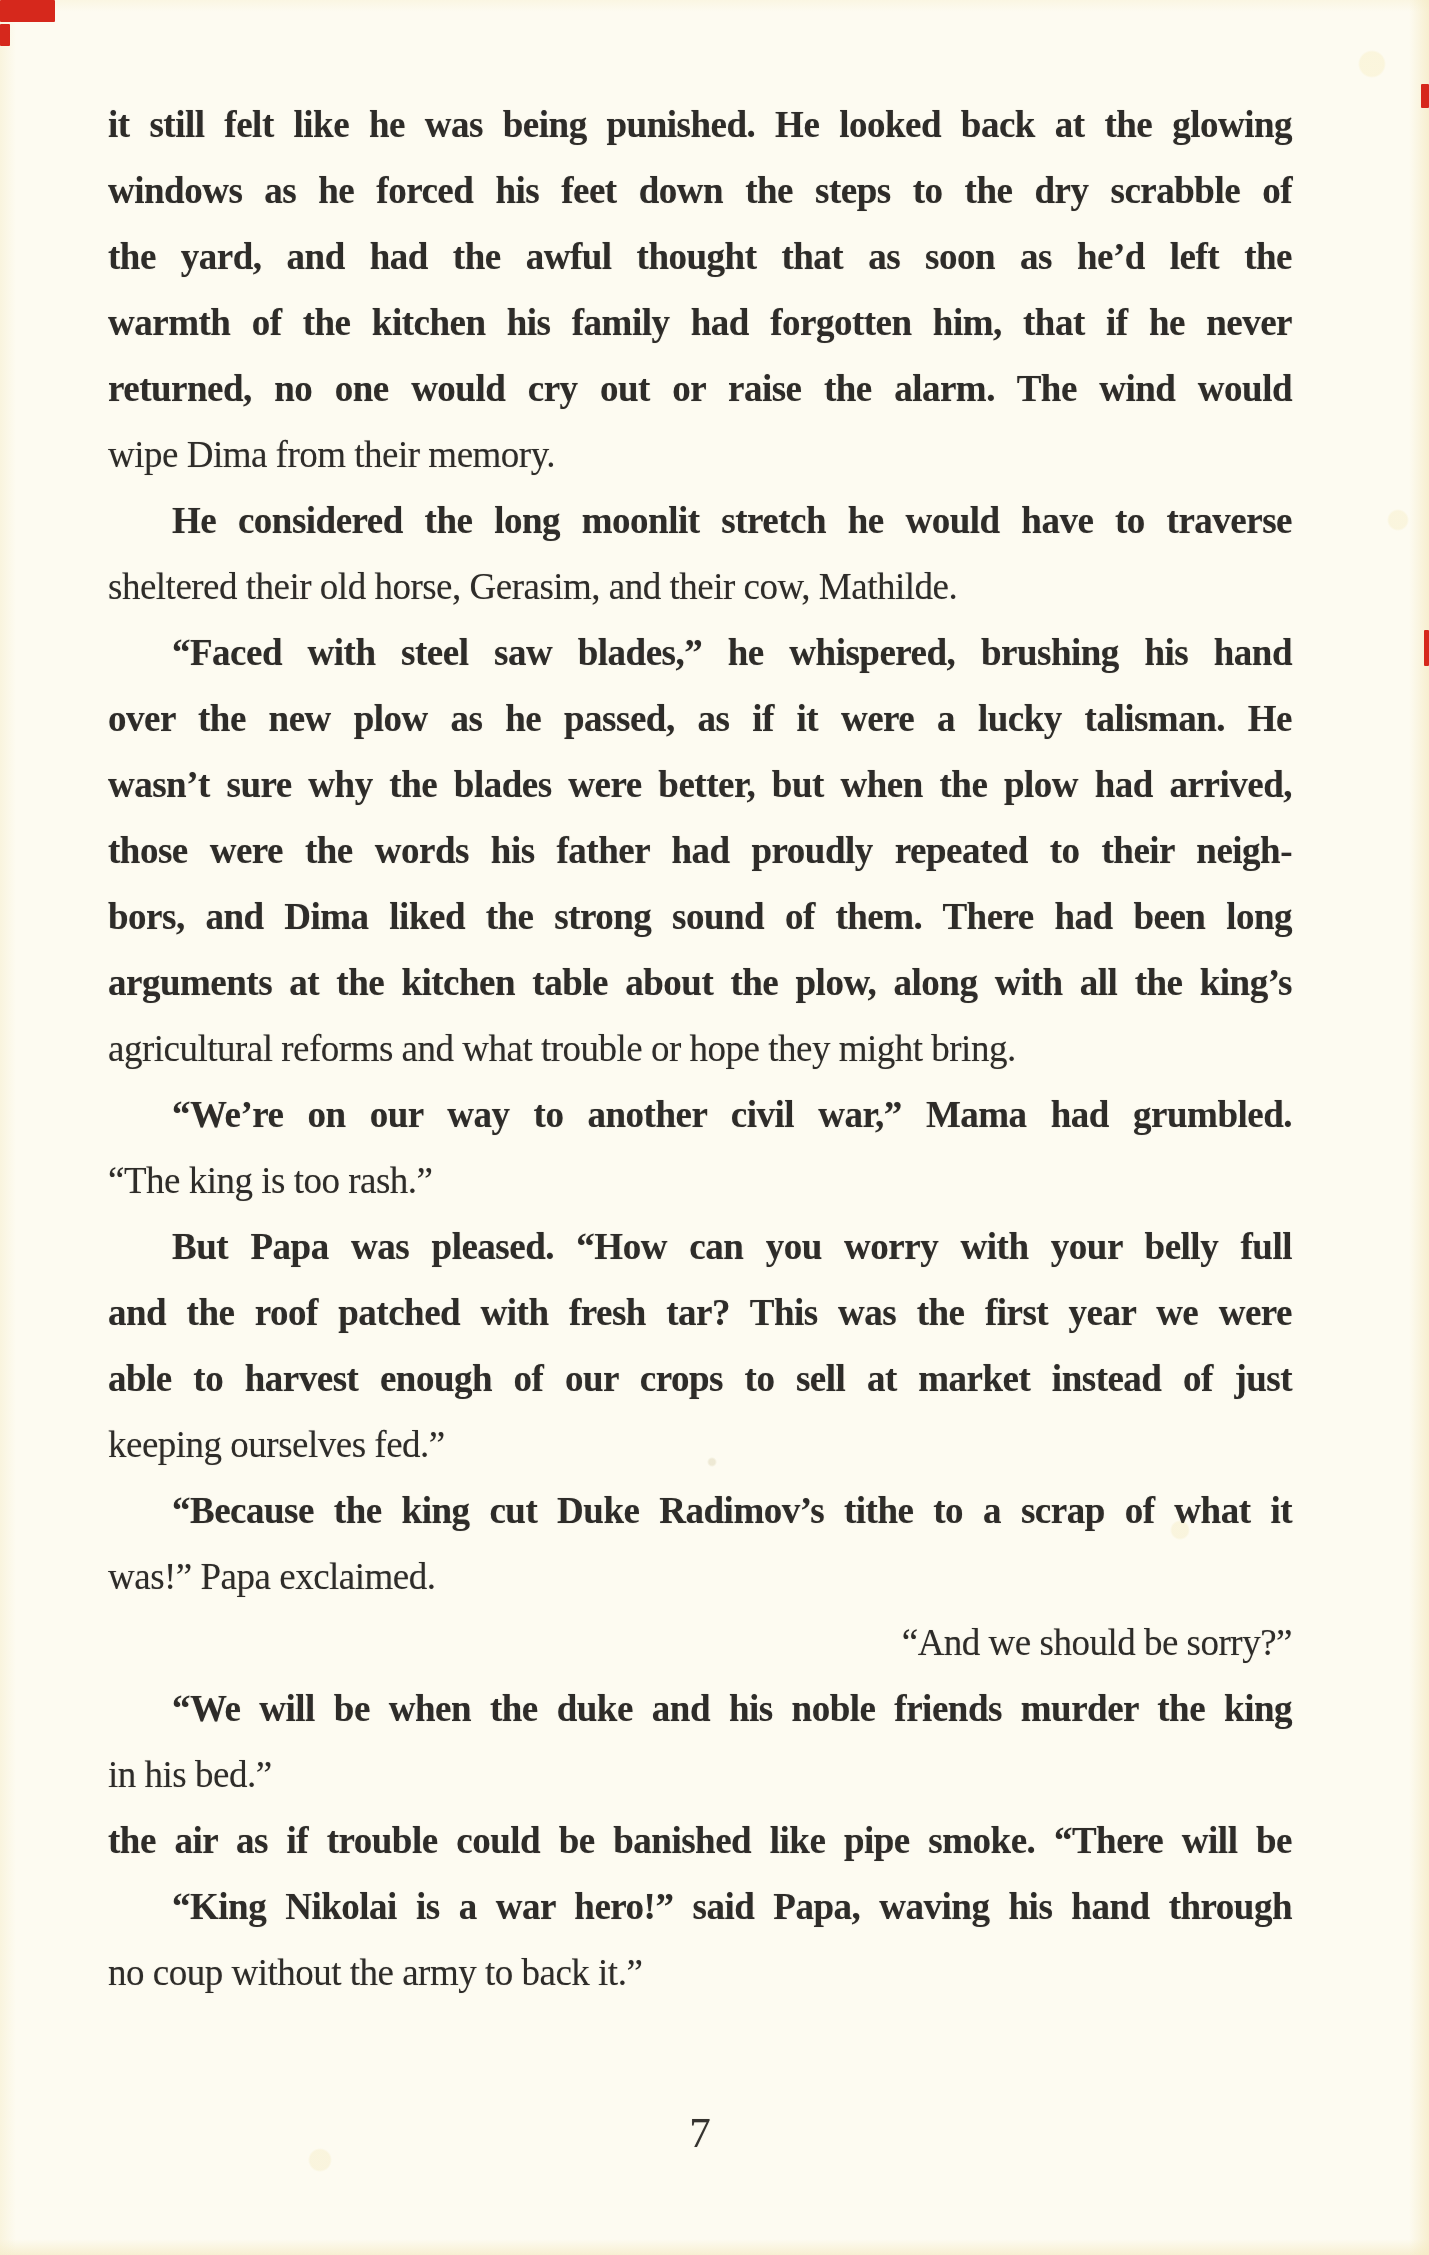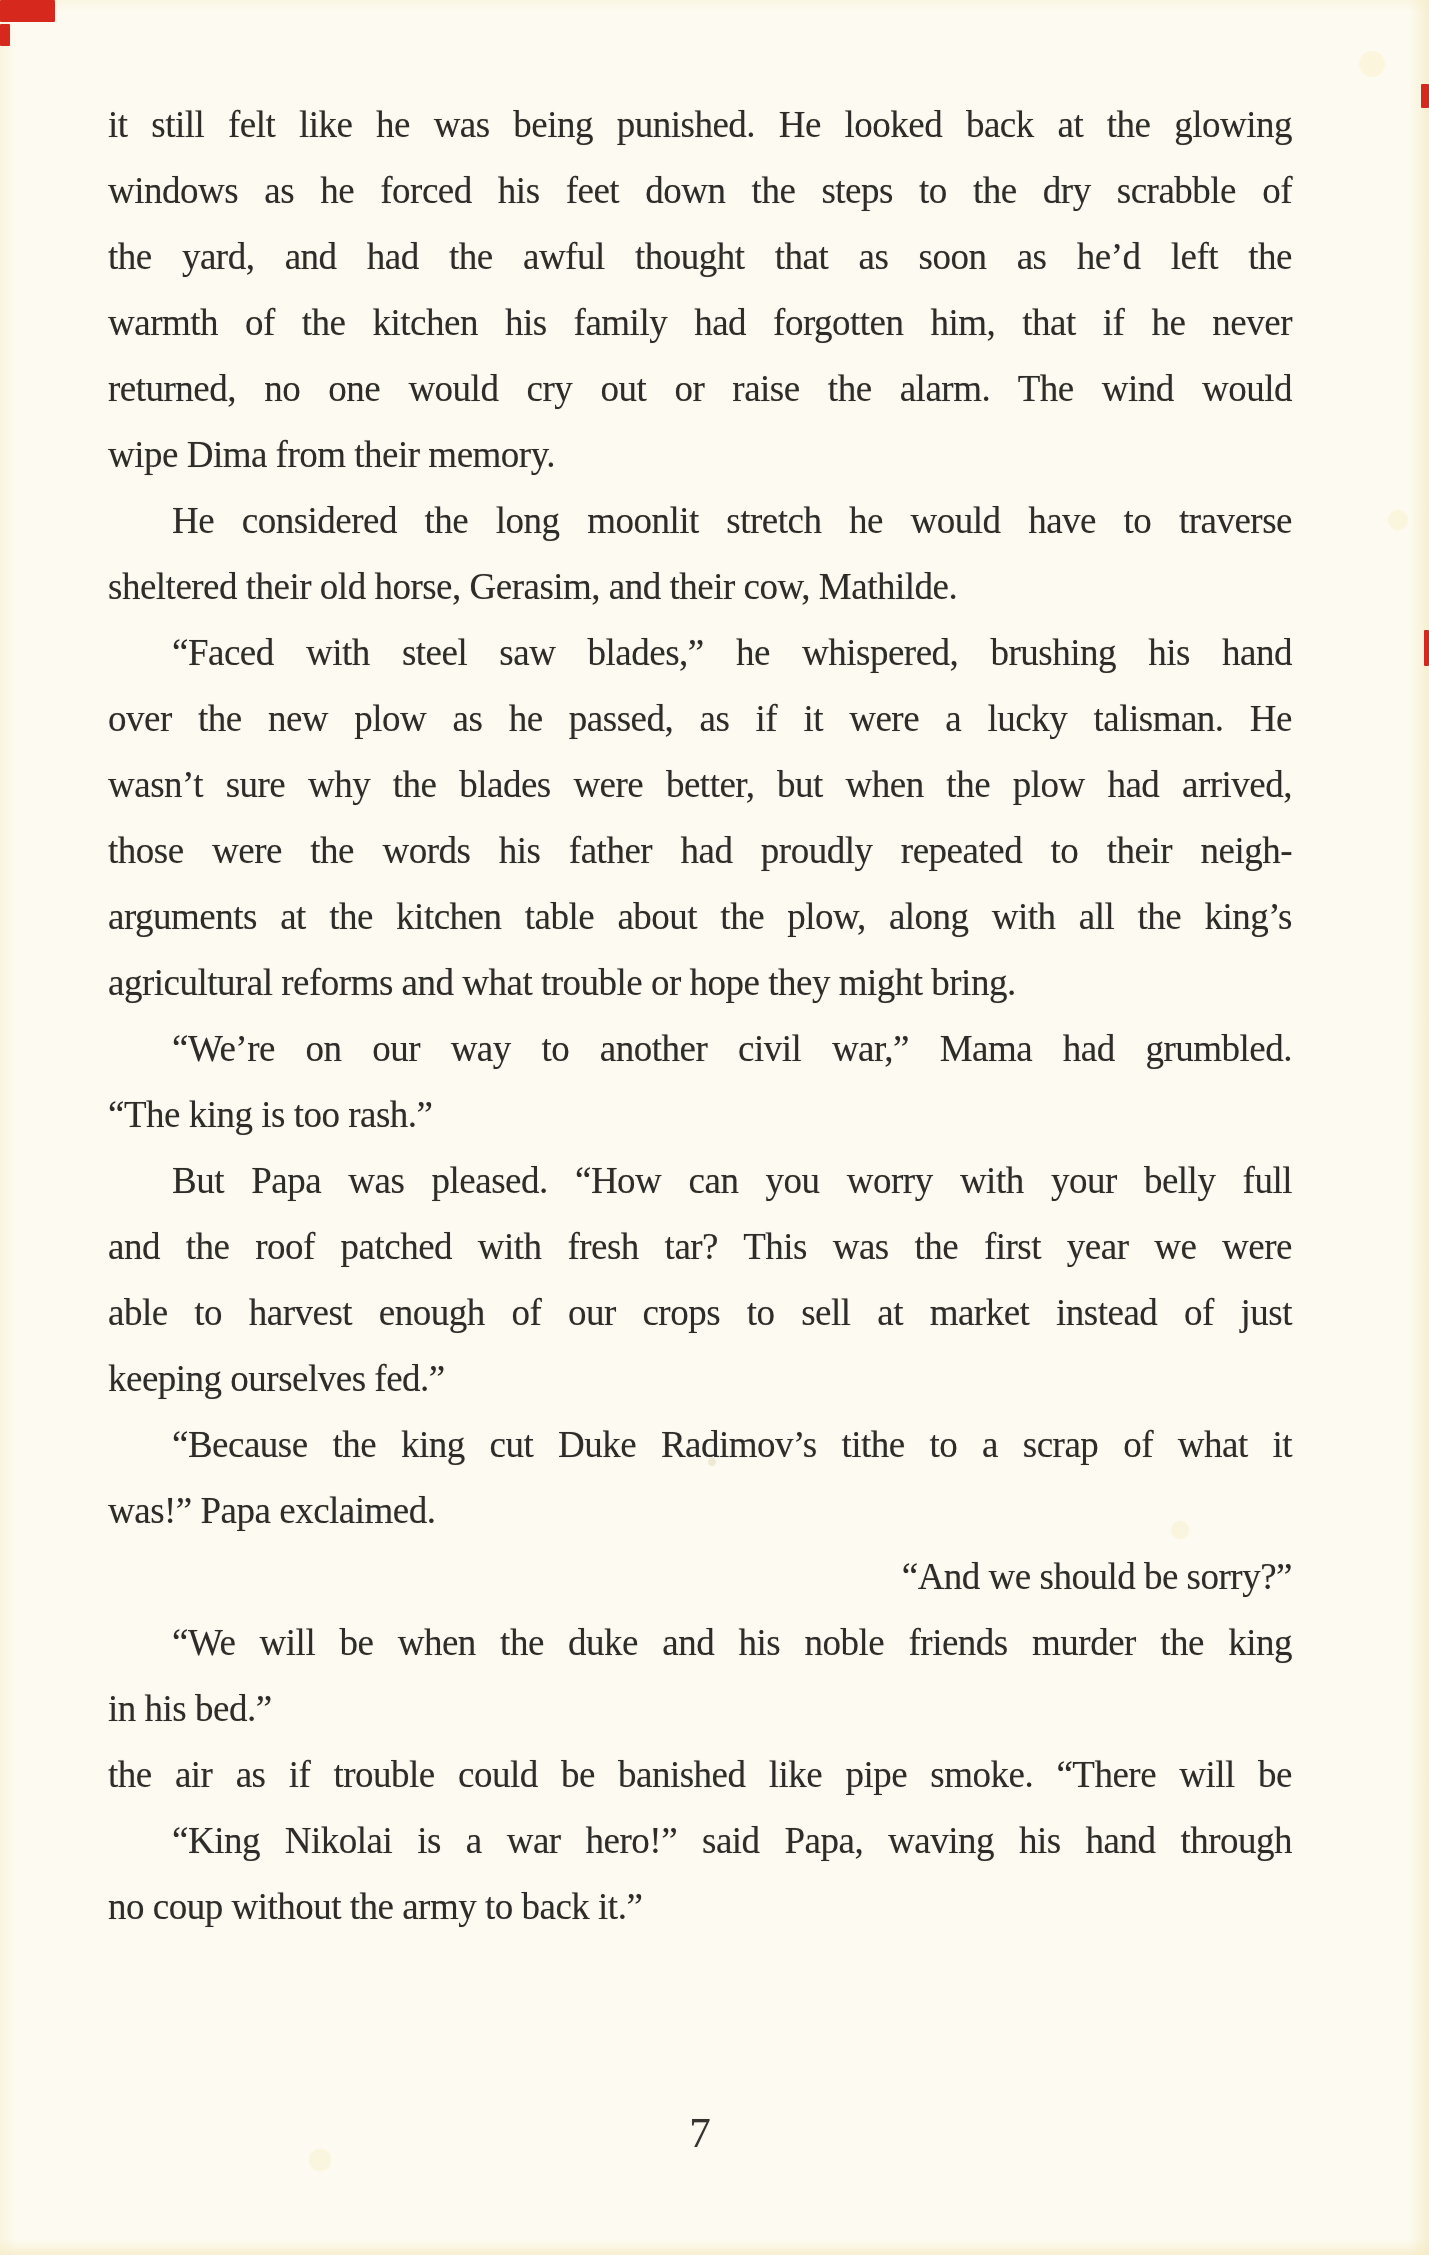--- a/index.html
+++ b/index.html
@@ -29,21 +29,21 @@
     letter-spacing: -0.5px;
     text-shadow: 0 0 1px rgba(46,44,41,0.35);
   }
   .para { margin: 0; padding: 0; }
   .line {
     display: block;
     height: 66px;
     line-height: 66px;
     white-space: nowrap;
   }
-  .line.fill { text-align: justify; text-align-last: justify; }
+  .line.fill { text-align: justify; text-align-last: justify; font-weight: bold; }
   .line.indent { padding-left: 64px; text-align: right; }
   .line.indent.fill { text-indent: 0; }
   .folio {
     position: absolute;
     left: 108px; top: 2108px; width: 1184px;
     line-height: 50px;
     text-align: center;
     font-size: 43px;
     color: #35332f;
     text-shadow: 0 0 1px rgba(46,44,41,0.3);
@@ -65,20 +65,21 @@
       </p>
       <p class="para">
         <span class="line indent fill">He considered the long moonlit stretch he would have to traverse</span>
         <span class="line">sheltered their old horse, Gerasim, and their cow, Mathilde.</span>
       </p>
       <p class="para">
         <span class="line indent fill">“Faced with steel saw blades,” he whispered, brushing his hand</span>
         <span class="line fill">over the new plow as he passed, as if it were a lucky talisman. He</span>
         <span class="line fill">wasn’t sure why the blades were better, but when the plow had arrived,</span>
         <span class="line fill">those were the words his father had proudly repeated to their neigh-</span>
+        <span class="line fill">bors, and Dima liked the strong sound of them. There had been long</span>
         <span class="line fill">arguments at the kitchen table about the plow, along with all the king’s</span>
         <span class="line">agricultural reforms and what trouble or hope they might bring.</span>
       </p>
       <p class="para">
         <span class="line indent fill">“We’re on our way to another civil war,” Mama had grumbled.</span>
         <span class="line">“The king is too rash.”</span>
       </p>
       <p class="para">
         <span class="line indent fill">But Papa was pleased. “How can you worry with your belly full</span>
         <span class="line fill">and the roof patched with fresh tar? This was the first year we were</span>

